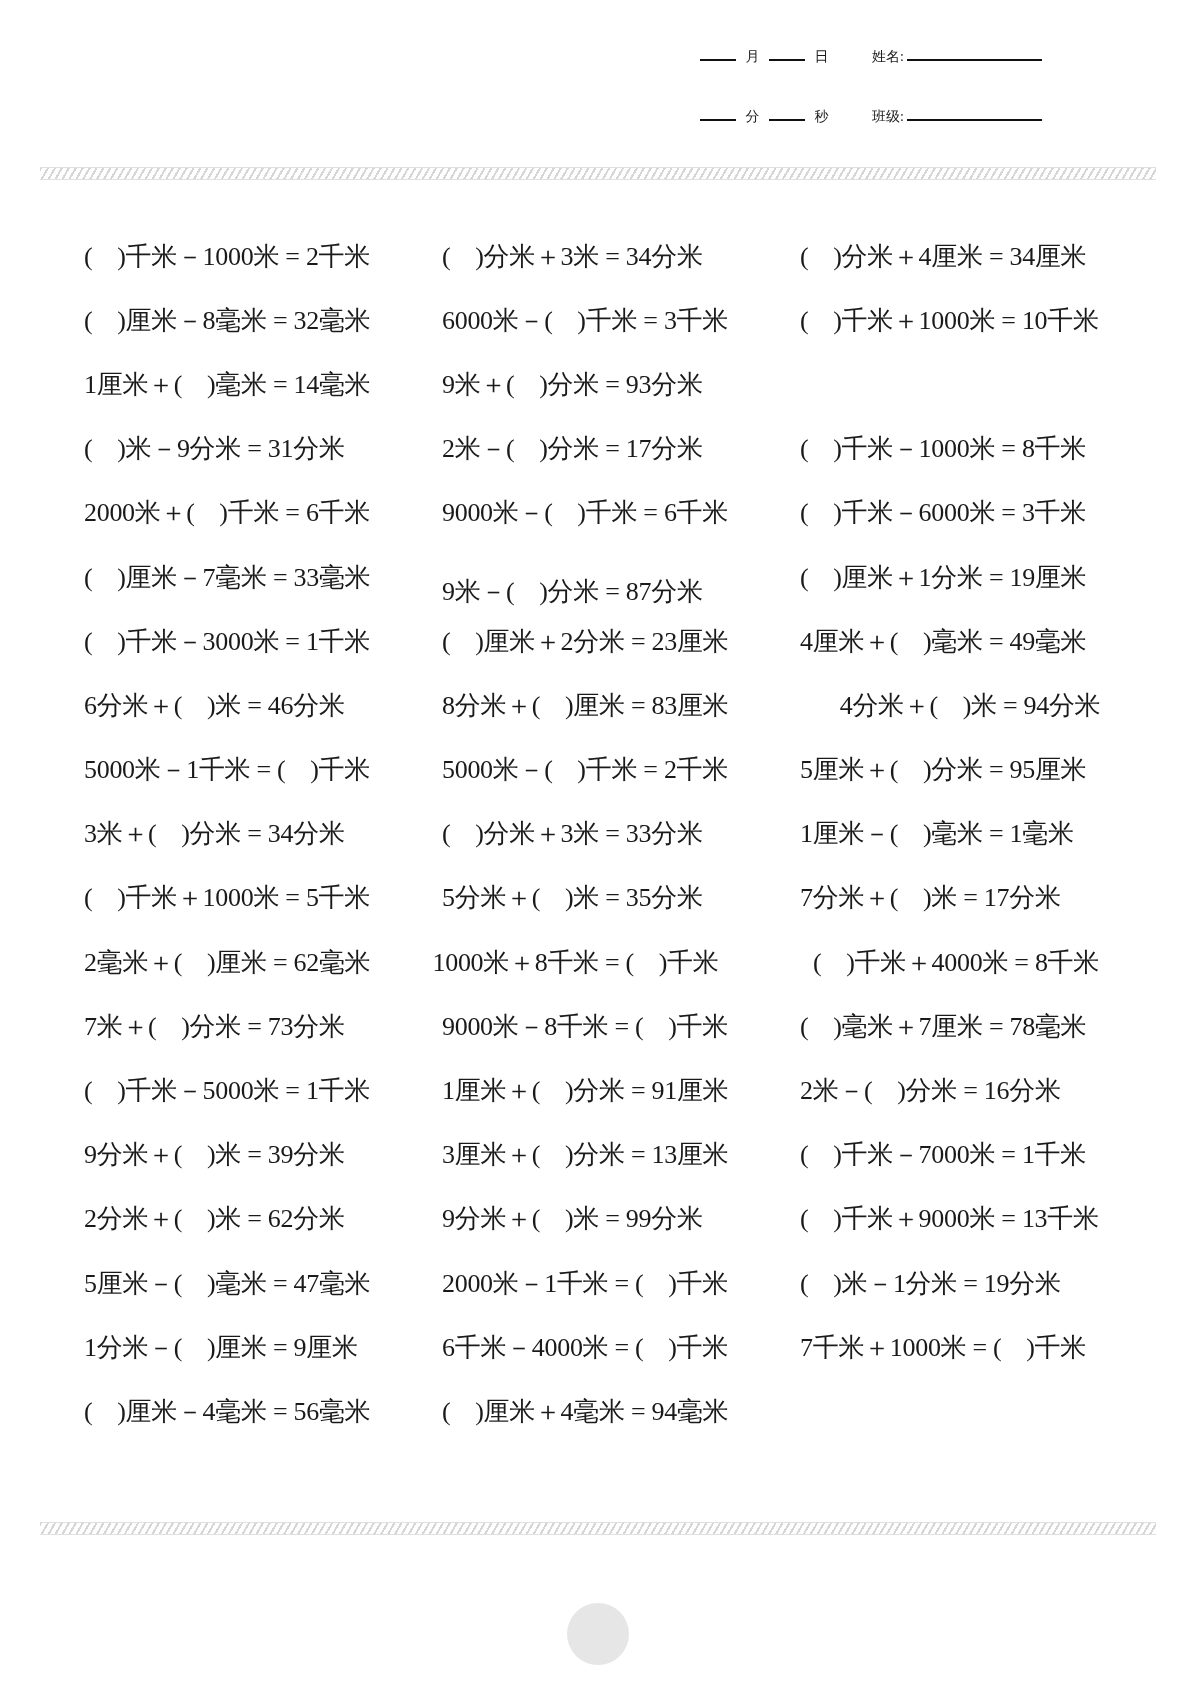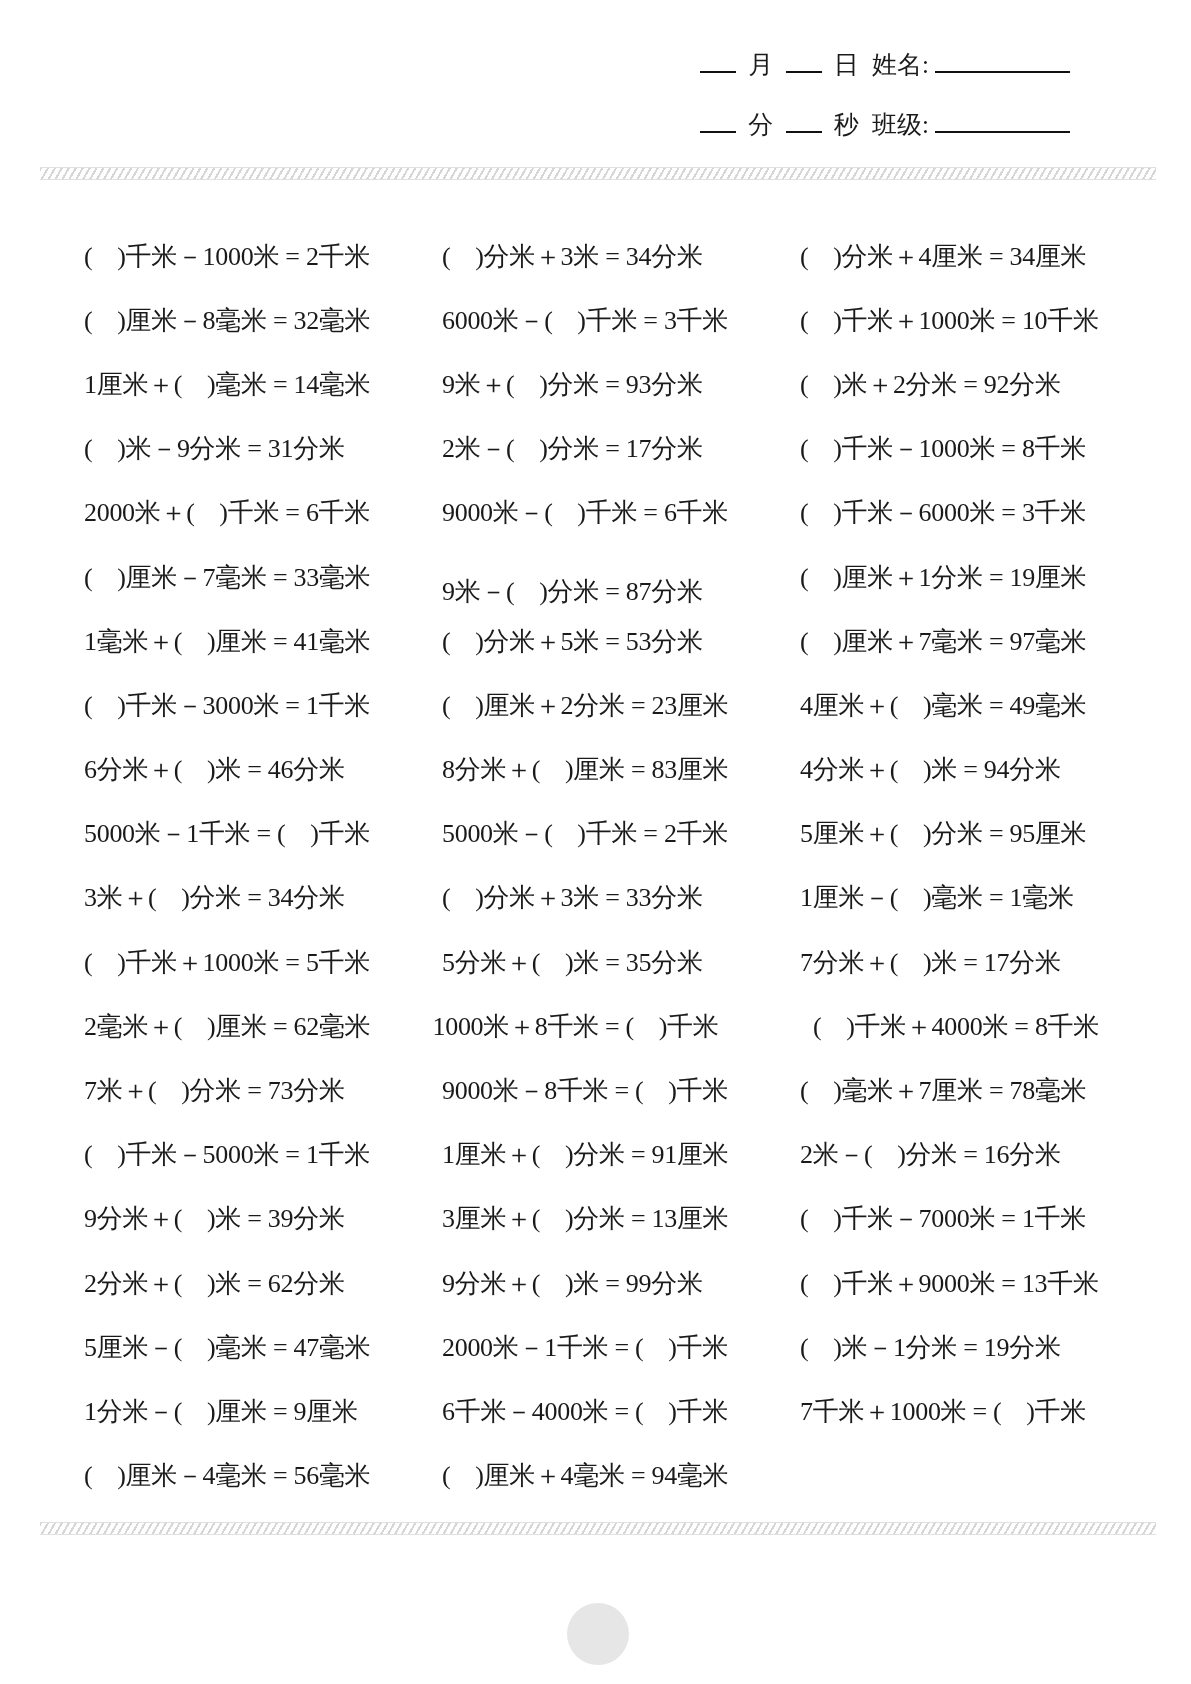--- a/index.html
+++ b/index.html
@@ -1,18 +1,18 @@
 <!DOCTYPE html>
 <html><head>
 <meta charset="utf-8">
 <style>
   html, body { margin: 0; padding: 0; background: #ffffff; }
   body { width: 1191px; height: 1684px; position: relative; overflow: hidden;
          font-family: "Liberation Serif", "DejaVu Serif", serif; color: #1a1a1a; }
-  .header { position: absolute; left: 700px; top: 40px; width: 460px; font-size: 25px; }
+  .header { position: absolute; left: 700px; top: 40px; width: 460px; font-size: 14px; }
   .hrow { position: relative; height: 60px; }
   .blank { display: inline-block; border-bottom: 2px solid #111; vertical-align: baseline; }
   .b-short { width: 36px; }
   .b-long { width: 135px; }
   .hcell { position: absolute; top: 8px; white-space: nowrap; }
   .h1 { left: 0; }
   .h2 { left: 172px; }
   .unit { margin: 0 6px; }
   .stripe { position: absolute; left: 40px; width: 1116px; height: 11px;
             background: repeating-linear-gradient(120deg, #d6d6d6 0 2px, #ffffff 2px 6px);
@@ -67,51 +67,45 @@
       <span class="prob c3" style="white-space: pre;">(    )分米＋4厘米 = 34厘米</span>
     </div>
     <div class="prow">
       <span class="prob c1" style="white-space: pre;">(    )厘米－8毫米 = 32毫米</span>
       <span class="prob c2" style="white-space: pre;">6000米－(    )千米 = 3千米</span>
       <span class="prob c3" style="white-space: pre;">(    )千米＋1000米 = 10千米</span>
     </div>
     <div class="prow">
       <span class="prob c1" style="white-space: pre;">1厘米＋(    )毫米 = 14毫米</span>
       <span class="prob c2" style="white-space: pre;">9米＋(    )分米 = 93分米</span>
-      <span class="prob c3" style="white-space: pre;">(    )米＋2分米 = 92分米</span>
     </div>
     <div class="prow">
       <span class="prob c1" style="white-space: pre;">(    )米－9分米 = 31分米</span>
       <span class="prob c2" style="white-space: pre;">2米－(    )分米 = 17分米</span>
       <span class="prob c3" style="white-space: pre;">(    )千米－1000米 = 8千米</span>
     </div>
     <div class="prow">
       <span class="prob c1" style="white-space: pre;">2000米＋(    )千米 = 6千米</span>
       <span class="prob c2" style="white-space: pre;">9000米－(    )千米 = 6千米</span>
       <span class="prob c3" style="white-space: pre;">(    )千米－6000米 = 3千米</span>
     </div>
     <div class="prow">
       <span class="prob c1" style="white-space: pre;">(    )厘米－7毫米 = 33毫米</span>
       <span class="prob c2" style="white-space: pre; margin-top: 28px;">9米－(    )分米 = 87分米</span>
       <span class="prob c3" style="white-space: pre;">(    )厘米＋1分米 = 19厘米</span>
     </div>
     <div class="prow">
-      <span class="prob c1" style="white-space: pre;">1毫米＋(    )厘米 = 41毫米</span>
-      <span class="prob c2" style="white-space: pre;">(    )分米＋5米 = 53分米</span>
-      <span class="prob c3" style="white-space: pre;">(    )厘米＋7毫米 = 97毫米</span>
-    </div>
-    <div class="prow">
       <span class="prob c1" style="white-space: pre;">(    )千米－3000米 = 1千米</span>
       <span class="prob c2" style="white-space: pre;">(    )厘米＋2分米 = 23厘米</span>
       <span class="prob c3" style="white-space: pre;">4厘米＋(    )毫米 = 49毫米</span>
     </div>
     <div class="prow">
       <span class="prob c1" style="white-space: pre;">6分米＋(    )米 = 46分米</span>
       <span class="prob c2" style="white-space: pre;">8分米＋(    )厘米 = 83厘米</span>
-      <span class="prob c3" style="white-space: pre;">4分米＋(    )米 = 94分米</span>
+      <span class="prob c3" style="white-space: pre; text-align: center;">4分米＋(    )米 = 94分米</span>
     </div>
     <div class="prow">
       <span class="prob c1" style="white-space: pre;">5000米－1千米 = (    )千米</span>
       <span class="prob c2" style="white-space: pre;">5000米－(    )千米 = 2千米</span>
       <span class="prob c3" style="white-space: pre;">5厘米＋(    )分米 = 95厘米</span>
     </div>
     <div class="prow">
       <span class="prob c1" style="white-space: pre;">3米＋(    )分米 = 34分米</span>
       <span class="prob c2" style="white-space: pre;">(    )分米＋3米 = 33分米</span>
       <span class="prob c3" style="white-space: pre;">1厘米－(    )毫米 = 1毫米</span>

